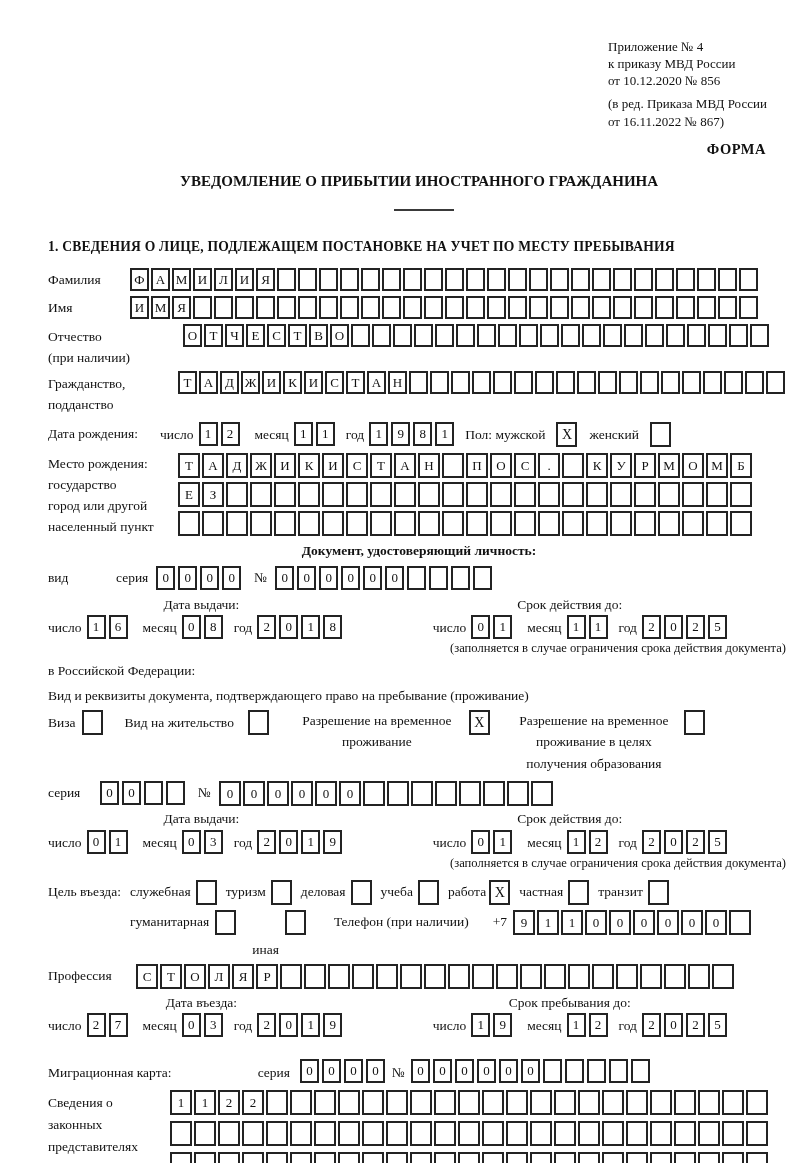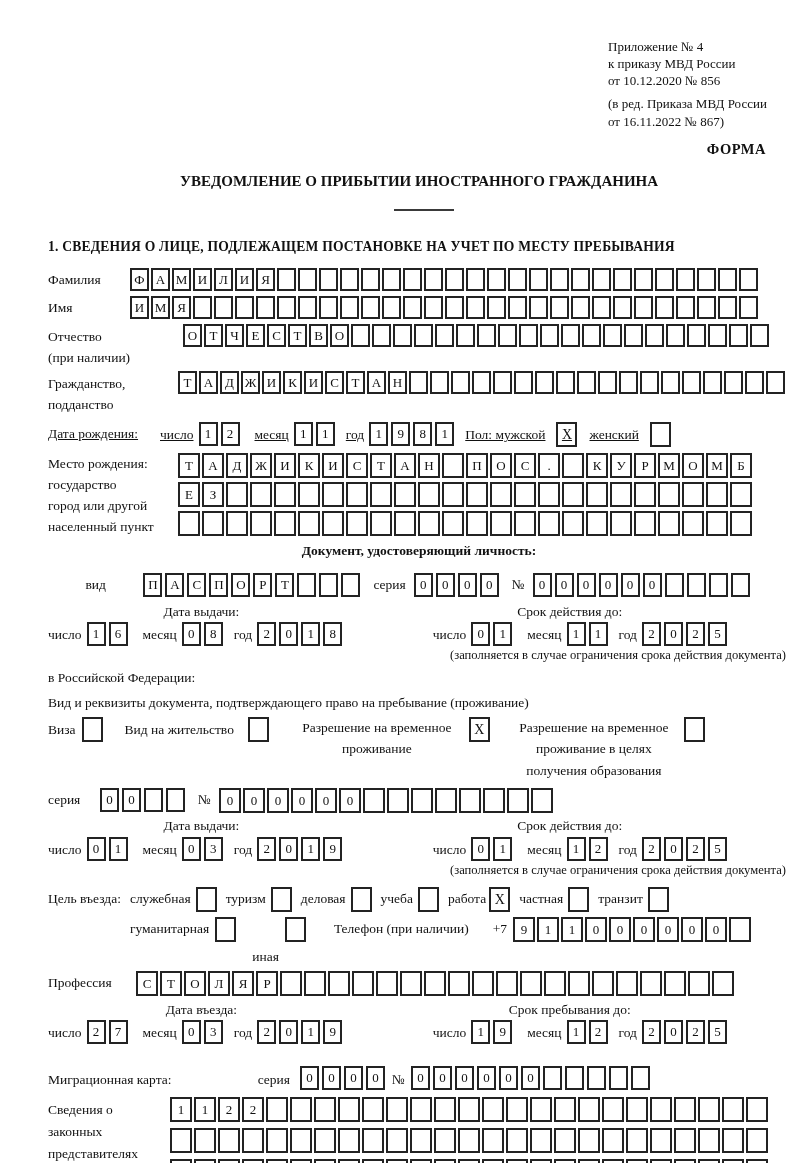--- a/index.html
+++ b/index.html
@@ -108,21 +108,21 @@
   </div>
 
   <div class="frow" style="margin-top:2px;">
     <span class="lblcol lw130">
       <span>Гражданство,</span>
       <span>подданство</span>
     </span>
     <span class="cells"><span class="cell">Т</span><span class="cell">А</span><span class="cell">Д</span><span class="cell">Ж</span><span class="cell">И</span><span class="cell">К</span><span class="cell">И</span><span class="cell">С</span><span class="cell">Т</span><span class="cell">А</span><span class="cell">Н</span><span class="cell"></span><span class="cell"></span><span class="cell"></span><span class="cell"></span><span class="cell"></span><span class="cell"></span><span class="cell"></span><span class="cell"></span><span class="cell"></span><span class="cell"></span><span class="cell"></span><span class="cell"></span><span class="cell"></span><span class="cell"></span><span class="cell"></span><span class="cell"></span><span class="cell"></span><span class="cell"></span></span>
   </div>
 
-  <div class="frow" style="margin-top:6px;text-decoration:underline;">
+  <div class="frow" style="margin-top:6px;">
     <span class="lbl" style="width:112px;">Дата рождения:</span>
     <span class="dlbl">число</span>
     <span class="cells"><span class="cell d">1</span><span class="cell d">2</span></span>
     <span class="dlbl mlft">месяц</span>
     <span class="cells"><span class="cell d">1</span><span class="cell d">1</span></span>
     <span class="dlbl mlft2">год</span>
     <span class="cells"><span class="cell d">1</span><span class="cell d">9</span><span class="cell d">8</span><span class="cell d">1</span></span>
     <span class="dlbl mlft2">Пол: мужской</span>
     <span class="chk">X</span>
     <span class="dlbl mlft">женский</span>
@@ -138,23 +138,22 @@
     </span>
     <span>
       <span class="cells"><span class="cell lg">Т</span><span class="cell lg">А</span><span class="cell lg">Д</span><span class="cell lg">Ж</span><span class="cell lg">И</span><span class="cell lg">К</span><span class="cell lg">И</span><span class="cell lg">С</span><span class="cell lg">Т</span><span class="cell lg">А</span><span class="cell lg">Н</span><span class="cell lg"></span><span class="cell lg">П</span><span class="cell lg">О</span><span class="cell lg">С</span><span class="cell lg">.</span><span class="cell lg"></span><span class="cell lg">К</span><span class="cell lg">У</span><span class="cell lg">Р</span><span class="cell lg">М</span><span class="cell lg">О</span><span class="cell lg">М</span><span class="cell lg">Б</span></span>
       <span class="cells"><span class="cell lg">Е</span><span class="cell lg">З</span><span class="cell lg"></span><span class="cell lg"></span><span class="cell lg"></span><span class="cell lg"></span><span class="cell lg"></span><span class="cell lg"></span><span class="cell lg"></span><span class="cell lg"></span><span class="cell lg"></span><span class="cell lg"></span><span class="cell lg"></span><span class="cell lg"></span><span class="cell lg"></span><span class="cell lg"></span><span class="cell lg"></span><span class="cell lg"></span><span class="cell lg"></span><span class="cell lg"></span><span class="cell lg"></span><span class="cell lg"></span><span class="cell lg"></span><span class="cell lg"></span></span>
       <span class="cells"><span class="cell lg"></span><span class="cell lg"></span><span class="cell lg"></span><span class="cell lg"></span><span class="cell lg"></span><span class="cell lg"></span><span class="cell lg"></span><span class="cell lg"></span><span class="cell lg"></span><span class="cell lg"></span><span class="cell lg"></span><span class="cell lg"></span><span class="cell lg"></span><span class="cell lg"></span><span class="cell lg"></span><span class="cell lg"></span><span class="cell lg"></span><span class="cell lg"></span><span class="cell lg"></span><span class="cell lg"></span><span class="cell lg"></span><span class="cell lg"></span><span class="cell lg"></span><span class="cell lg"></span></span>
     </span>
   </div>
 
   <div class="center-b" style="margin-top:2px;">Документ, удостоверяющий личность:</div>
 
-  <div class="frow" style="margin-top:13px;justify-content:center;">
+  <div class="frow" style="margin-top:6px;">
     <span class="lbl" style="width:58px;">вид</span>
-    <span class="cells"><span class="cell d">П</span><span class="cell d">А</span><span class="cell d">С</span><span class="cell d">П</span><span class="cell d">О</span><span class="cell d">Р</span><span class="cell d">Т</span><span class="cell d"></span><span class="cell d"></span><span class="cell d"></span></span>
     <span class="lbl inmid">серия</span>
     <span class="cells"><span class="cell d">0</span><span class="cell d">0</span><span class="cell d">0</span><span class="cell d">0</span></span>
     <span class="lbl inmid">№</span>
     <span class="cells"><span class="cell d">0</span><span class="cell d">0</span><span class="cell d">0</span><span class="cell d">0</span><span class="cell d">0</span><span class="cell d">0</span><span class="cell d"></span><span class="cell d"></span><span class="cell d"></span><span class="cell d"></span></span>
   </div>
 
   <div class="datesblk">
     <div class="dcol-l">
       <div class="dtitle">Дата выдачи:</div>
       <div class="dline">

